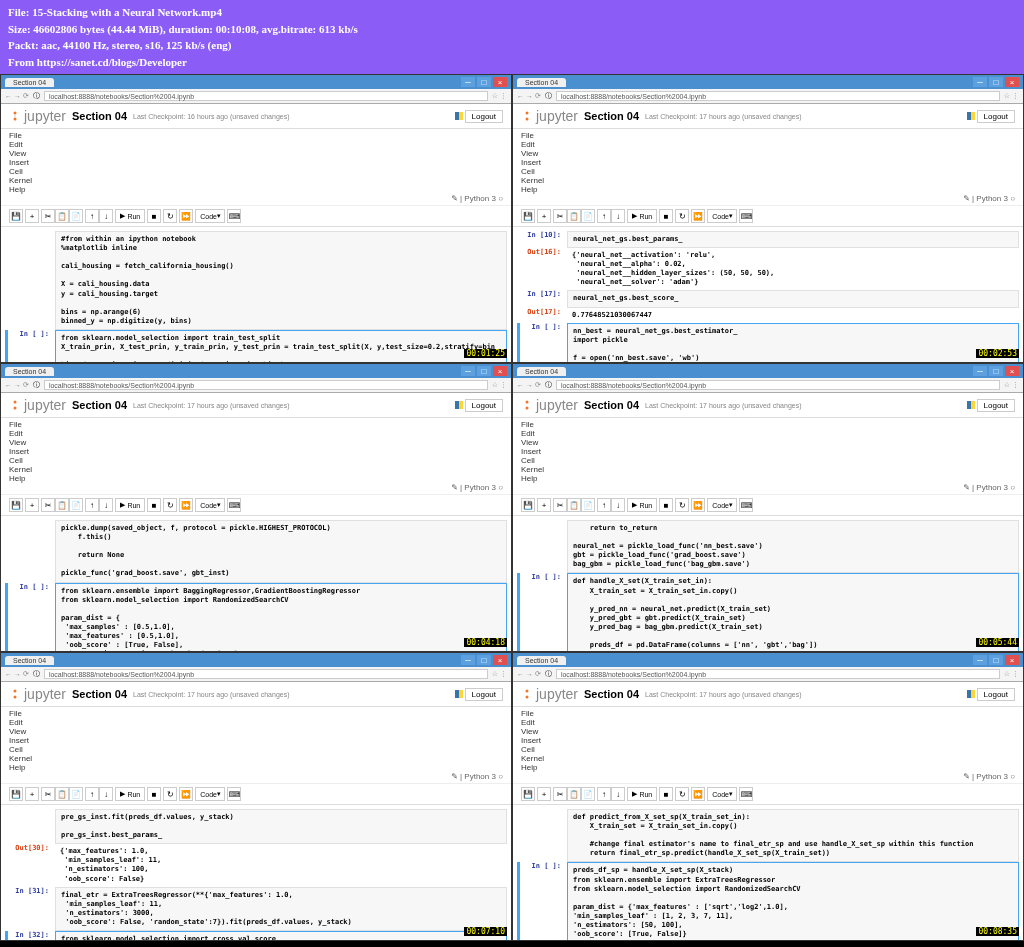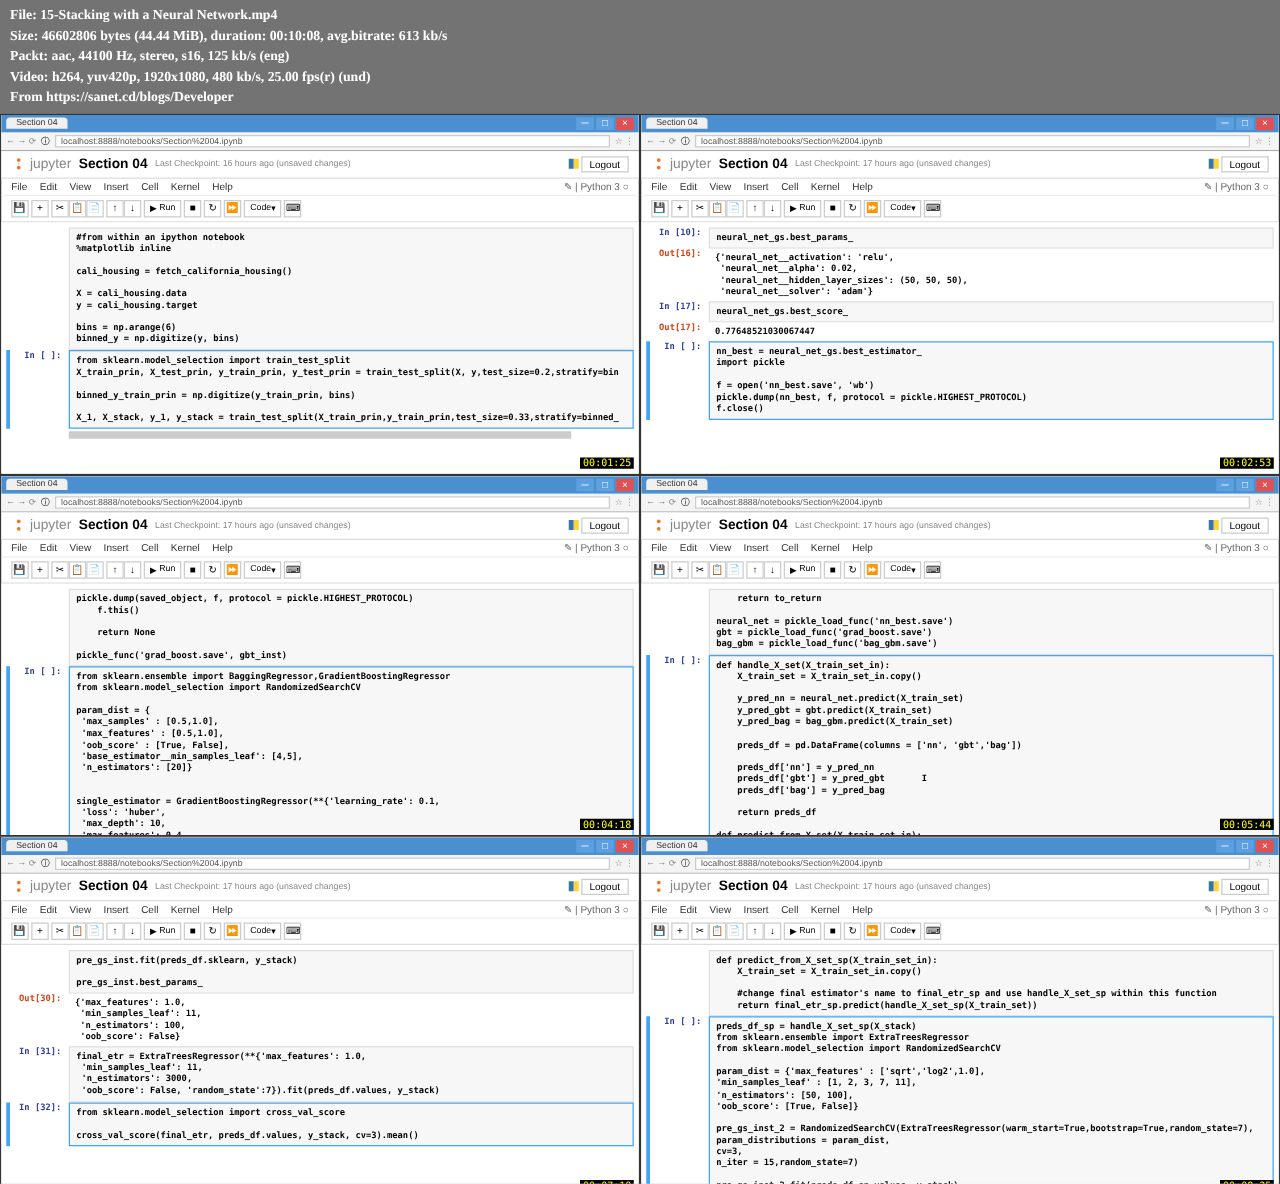--- a/index.html
+++ b/index.html
@@ -1,19 +1,19 @@
 <!DOCTYPE html>
 <html><head>
 <meta charset="utf-8">
 <style>
 * { margin: 0; padding: 0; box-sizing: border-box; }
 body { width: 1024px; height: 947px; font-family: Arial, sans-serif; background: #000; }
 
 .header-info {
-  background: #737373;
+  background: #8b5cf6;
   color: #fff;
   padding: 4px 8px;
   font-size: 11px;
   font-family: "Comic Sans MS", cursive;
   font-weight: bold;
   line-height: 1.5;
 }
 .header-info .label { color: #fff; }
 
 .grid {
@@ -93,21 +93,21 @@
 
 .jupyter-header {
   background: #fff;
   padding: 4px 8px;
   display: flex;
   align-items: center;
   border-bottom: 1px solid #ddd;
 }
 .jupyter-logo {
   color: #888;
-  font-size: 11px;
+  font-size: 14px;
   display: flex;
   align-items: center;
   gap: 3px;
 }
 .jupyter-logo svg { width: 12px; height: 12px; }
 .notebook-title {
   font-size: 11px;
   font-weight: bold;
   margin-left: 6px;
 }
@@ -126,24 +126,24 @@
 .logout-btn {
   border: 1px solid #ccc;
   padding: 1px 6px;
   font-size: 8px;
   background: #fff;
 }
 
 .menubar {
   display: flex;
   padding: 2px 8px;
-  gap: 10px;
   font-size: 8px;
   color: #333;
   border-bottom: 1px solid #eee;
+  flex-direction: column;
 }
 .menubar-right {
   margin-left: auto;
   color: #666;
 }
 
 .toolbar {
   display: flex;
   align-items: center;
   padding: 3px 8px;
@@ -252,21 +252,20 @@
 }
 .packt-logo + .timestamp { bottom: 4px; }
 </style>
 </head>
 <body>
 
 <div class="header-info">
   <div><span class="label">File: </span><span>15-Stacking with a Neural Network.mp4</span></div>
   <div><span class="label">Size: </span><span>46602806 bytes (44.44 MiB)</span>, <span class="label">duration: </span><span>00:10:08</span>, <span class="label">avg.bitrate: </span><span>613 kb/s</span></div>
   <div><span class="label">Packt: </span><span>aac, 44100 Hz, stereo, s16, 125 kb/s (eng)</span></div>
-  <div><span class="label">Video: </span><span>h264, yuv420p, 1920x1080, 480 kb/s, 25.00 fps(r) (und)</span></div>
   <div><span class="label">From </span><span>https://sanet.cd/blogs/Developer</span></div>
 </div>
 
 <div class="grid">
 
   <div class="panel">
     <div class="browser-chrome">
       <div class="tab-bar">
         <div class="tab">Section 04</div>
         <div class="tab-bar-controls">
@@ -738,21 +737,21 @@
         <span class="run-btn">▶ <span>Run</span></span>
         <span class="tb-btn">■</span>
         <span class="tb-btn">↻</span>
         <span class="tb-btn">⏩</span>
         <span class="cell-type"><span>Code</span> ▾</span>
         <span class="tb-btn">⌨</span>
       </div>
     <div class="notebook-area">
       <div class="cell">
           <div class="prompt-col"></div>
-          <div class="cell-content">pre_gs_inst.fit(preds_df.sklearn, y_stack)
+          <div class="cell-content">pre_gs_inst.fit(preds_df.values, y_stack)
 
 pre_gs_inst.best_params_</div>
         </div>
       <div class="cell output">
           <div class="prompt-col"><span class="prompt-out">Out[30]:</span></div>
           <div class="cell-content">{'max_features': 1.0,
  'min_samples_leaf': 11,
  'n_estimators': 100,
  'oob_score': False}</div>
         </div>

